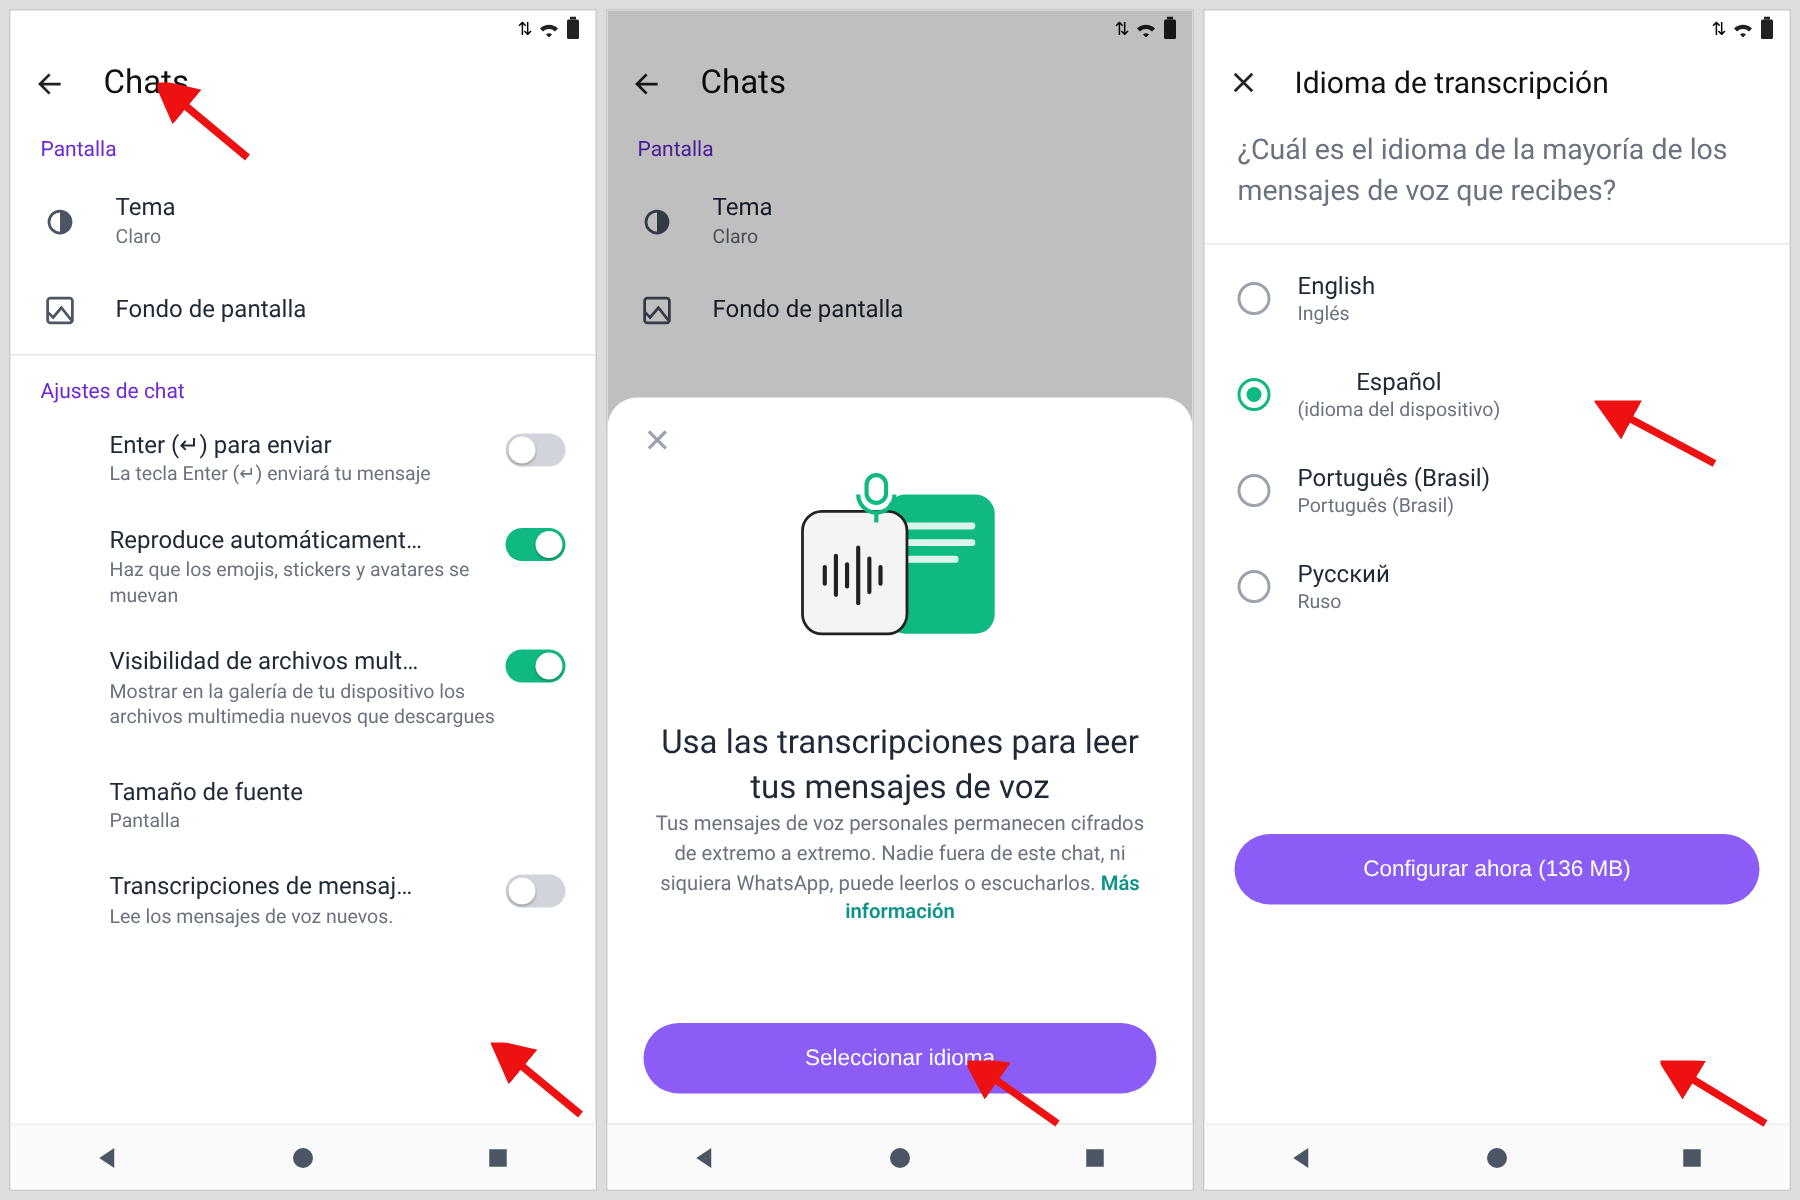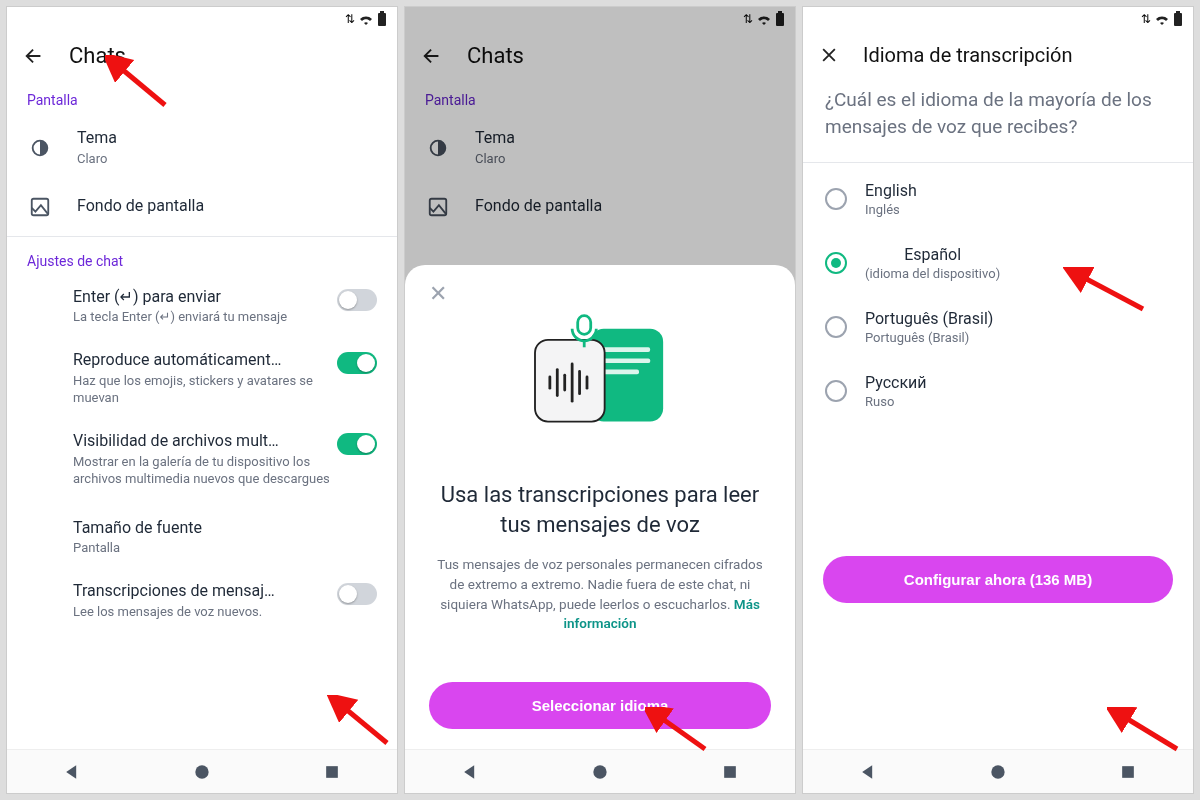--- a/index.html
+++ b/index.html
@@ -92,26 +92,26 @@
   .scrim { position:absolute; inset:0; background:rgba(0,0,0,.25); }
   .sheet {
     position:absolute; left:0; right:0; bottom:44px; top:258px;
     background:#fff; border-radius:20px 20px 0 0;
     padding: 16px 24px 20px;
     display:flex; flex-direction:column; align-items:center;
   }
   .sheet-close { align-self:flex-start; color:#9ca3af; font-size:22px; }
   .illus { width:150px; height:130px; margin:6px 0 14px; position:relative; }
   .sheet-title{ font-size:22px; text-align:center; color:#1f2937; line-height:1.35; font-weight:400; padding:0 8px;margin-top:24px;}
-  .sheet-body{ font-size:13.5px; color:#6b7280; text-align:center; margin-top:16px; line-height:1.45; padding:0 6px;}
+  .sheet-body{ font-size:13.5px; color:#6b7280; text-align:center; line-height:1.45; padding:0 6px;}
   .sheet-body .link{ color:#0d9488; font-weight:600;}
   .pill-btn{
     margin-top:auto;
-    width:100%; background:#d946ef; color:#fff; border:none; border-radius:28px;
-    padding:15px 0; font-size:15px; font-weight:700;
+    width:100%; background:#8b5cf6; color:#fff; border:none; border-radius:28px;
+    padding:15px 0; font-size:15px; font-weight:400;
   }
   
   .question { font-size:19px; color:#6b7280; padding: 8px 22px 18px; line-height:1.4;}
   .radio-row{ display:flex; align-items:center; gap:18px; padding:14px 22px;}
   .radio{ width:22px; height:22px; border-radius:50%; border:2px solid #9ca3af; position:relative; flex-shrink:0;}
   .radio.selected{ border-color:#10b981; }
   .radio.selected::after{ content:''; position:absolute; inset:4px; background:#10b981; border-radius:50%;}
   .radio-title{ font-size:16px; color:#1f2937;text-align:center;}
   .radio-sub{ font-size:13px; color:#6b7280; margin-top:2px;}
   .bottom-cta { padding: 0 20px 14px; margin-top:auto;}

